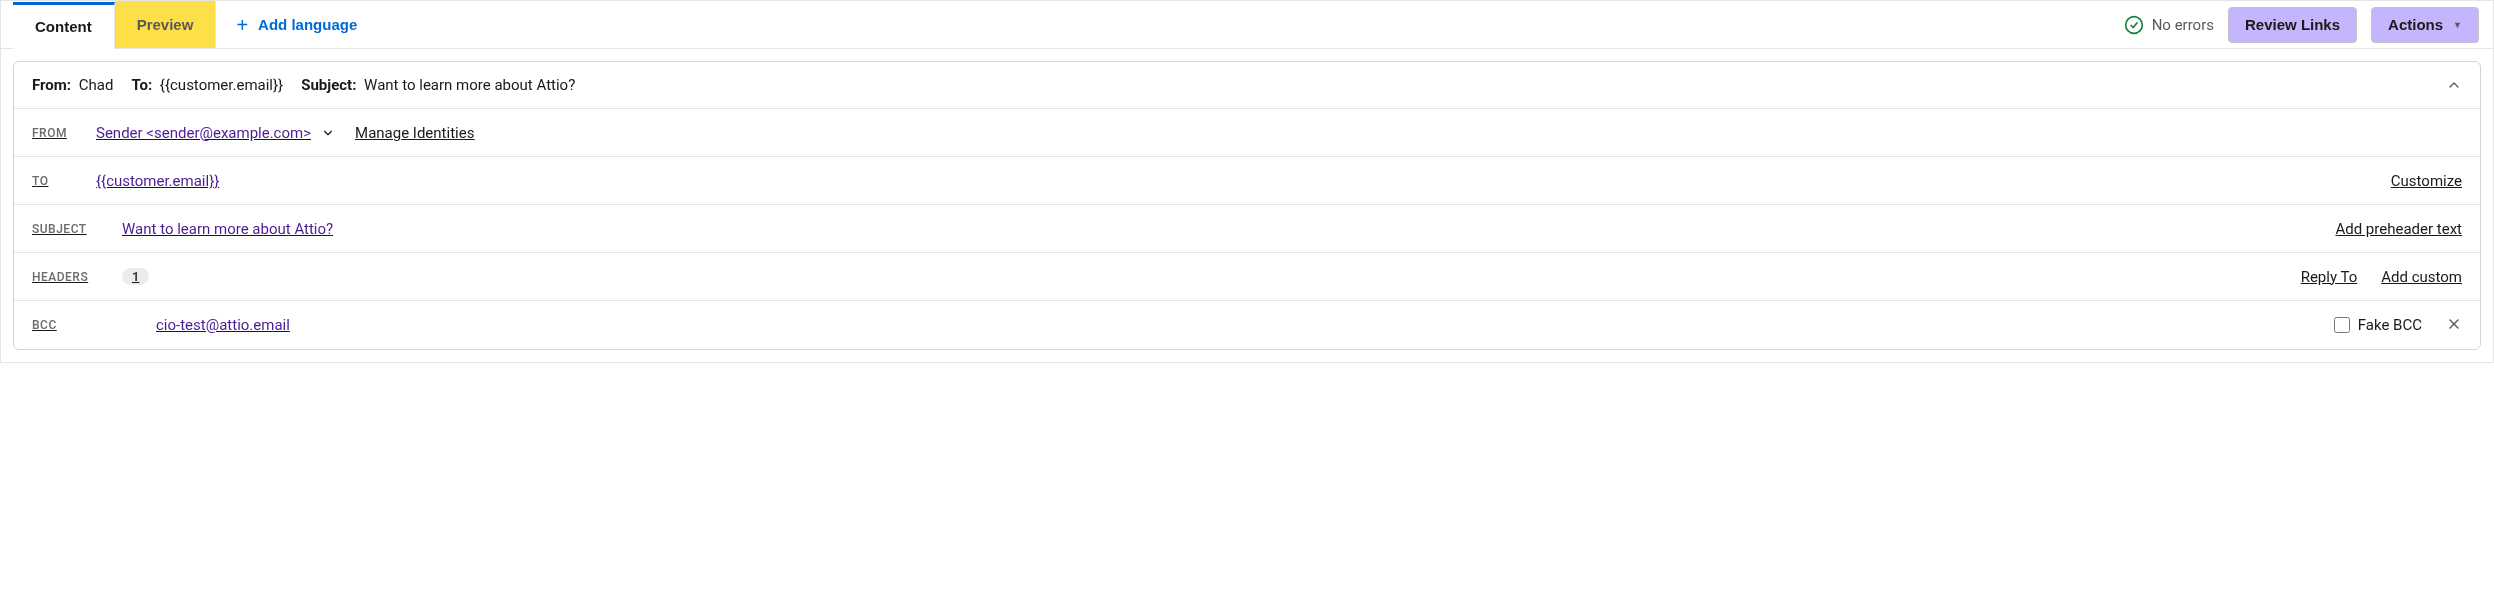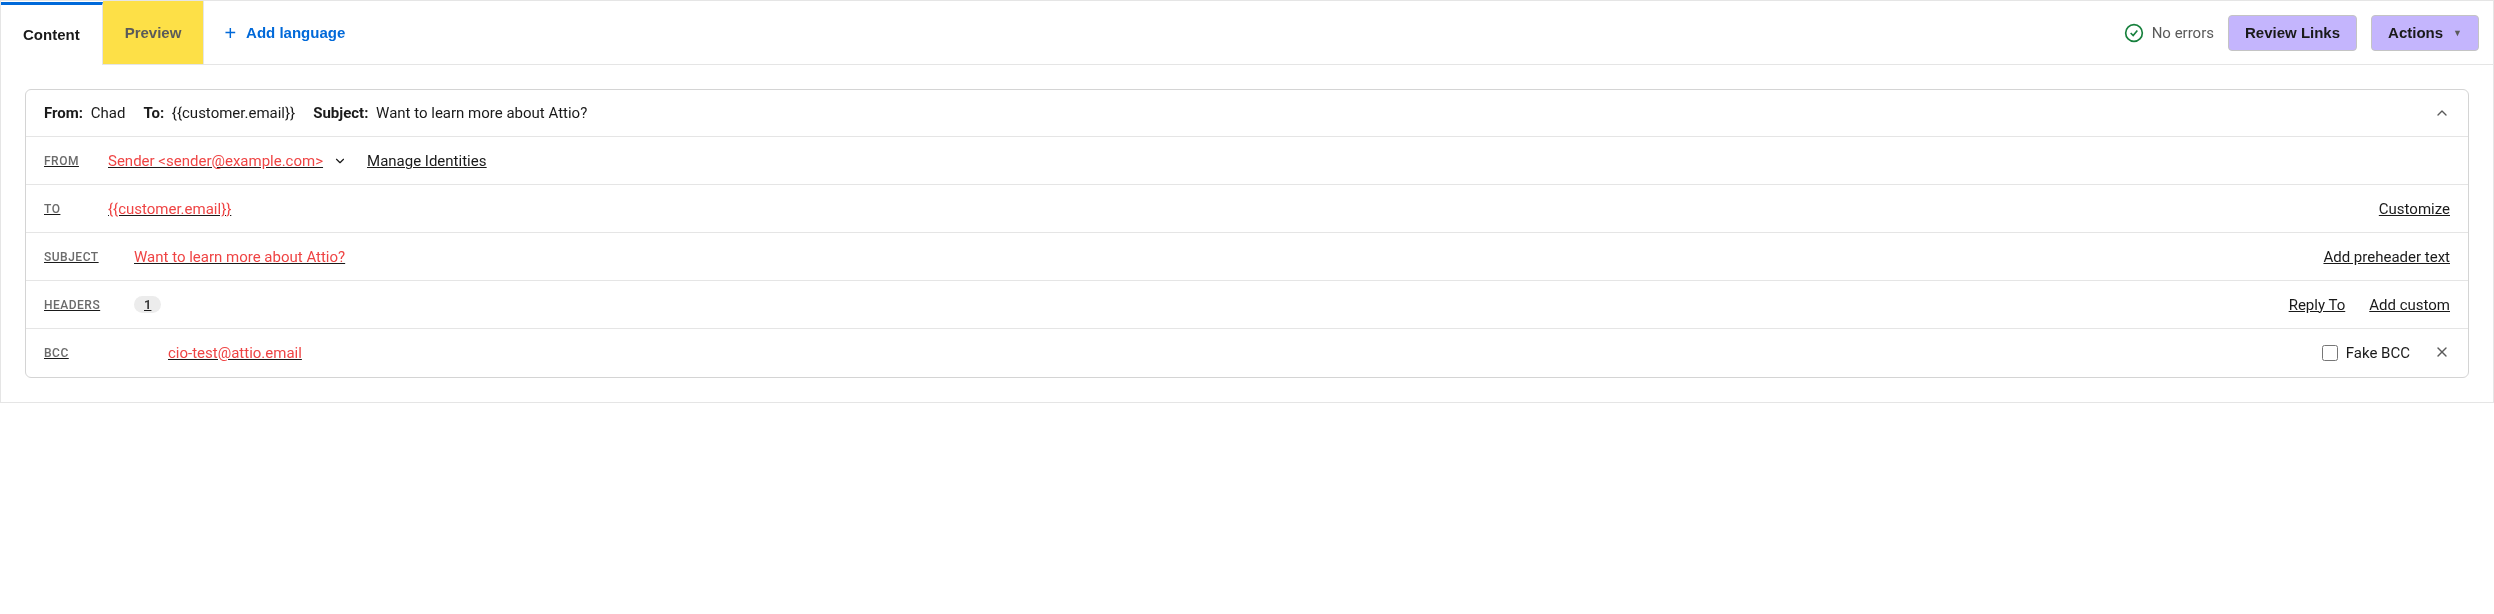--- a/index.html
+++ b/index.html
@@ -14,23 +14,23 @@
       font-size: 15px;
     }
     .container {
       width: 100%;
       border: 1px solid #e5e5e5;
     }
     .top-bar {
       display: flex;
       align-items: center;
       justify-content: space-between;
-      padding: 0 14px 0 0;
+      padding: 0 14px 0 12px;
       border-bottom: 1px solid #e5e5e5;
-      height: 64px;
+      height: 48px;
     }
     .tabs-group {
       display: flex;
       align-items: center;
       height: 100%;
     }
     .tab {
       display: flex;
       align-items: center;
       justify-content: center;
@@ -102,21 +102,21 @@
       border: 1px solid #c4c4c4;
       border-radius: 4px;
       cursor: pointer;
       gap: 10px;
     }
     .dropdown-caret {
       font-size: 9px;
       color: #5a5a5a;
     }
     .panel {
-      margin: 24px;
+      margin: 12px;
       border: 1px solid #d4d4d4;
       border-radius: 6px;
       overflow: hidden;
     }
     .summary-row {
       display: flex;
       align-items: center;
       justify-content: space-between;
       padding: 14px 18px;
       border-bottom: 1px solid #e5e5e5;
@@ -159,21 +159,21 @@
       color: #6b6b6b;
       letter-spacing: 0.5px;
       text-transform: uppercase;
       min-width: 44px;
     }
     .field-label.wider {
       min-width: 70px;
     }
     .field-value {
       font-size: 15px;
-      color: #ef4444;
+      color: #4c1d95;
     }
     .from-select {
       display: flex;
       align-items: center;
       gap: 10px;
       cursor: pointer;
     }
     .chevron-down {
       width: 14px;
       height: 14px;

